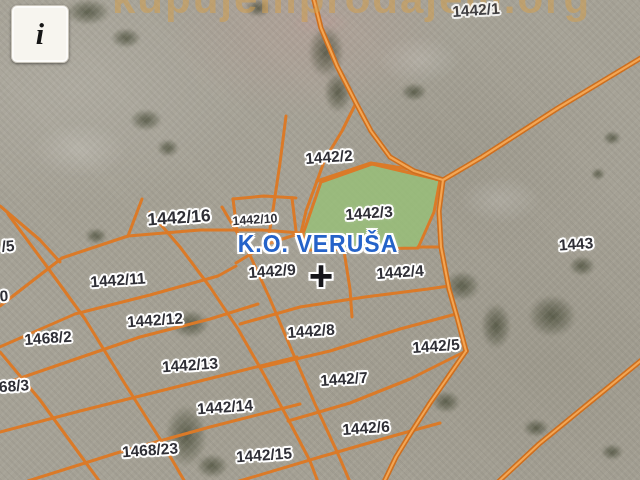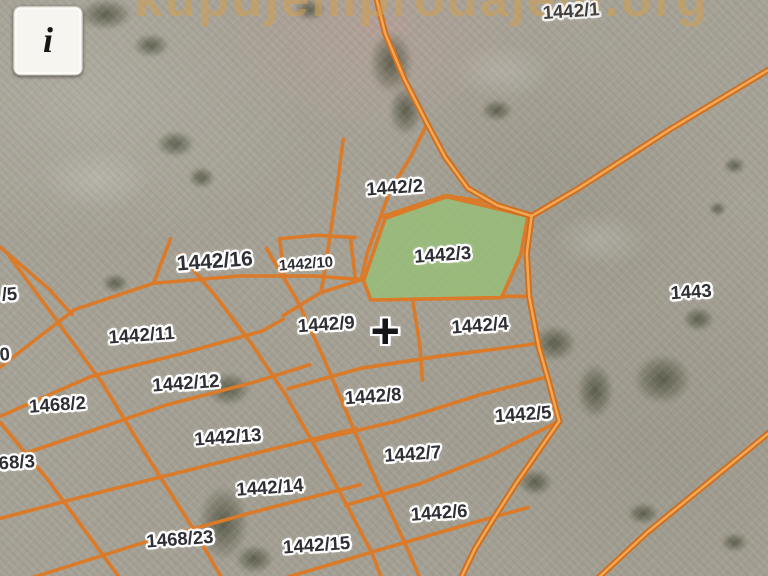--- a/index.html
+++ b/index.html
@@ -180,17 +180,18 @@
         <div class="plabel md" style="left: 436px; top: 346px;">1442/5</div>
         <div class="plabel md" style="left: 190px; top: 365px;">1442/13</div>
         <div class="plabel md" style="left: 344px; top: 379px;">1442/7</div>
         <div class="plabel md" style="left: 14px; top: 386px;">68/3</div>
         <div class="plabel md" style="left: 225px; top: 407px;">1442/14</div>
         <div class="plabel md" style="left: 366px; top: 428px;">1442/6</div>
         <div class="plabel md" style="left: 150px; top: 450px;">1468/23</div>
         <div class="plabel md" style="left: 264px; top: 455px;">1442/15</div>
       </div>
 
+    <div class="area-label" id="ko-label">K.O. VERUŠA</div>
     <div class="crosshair">+</div>
   </div>
 
   <button class="info-btn">i</button>
 </div>
 
 </body></html>

